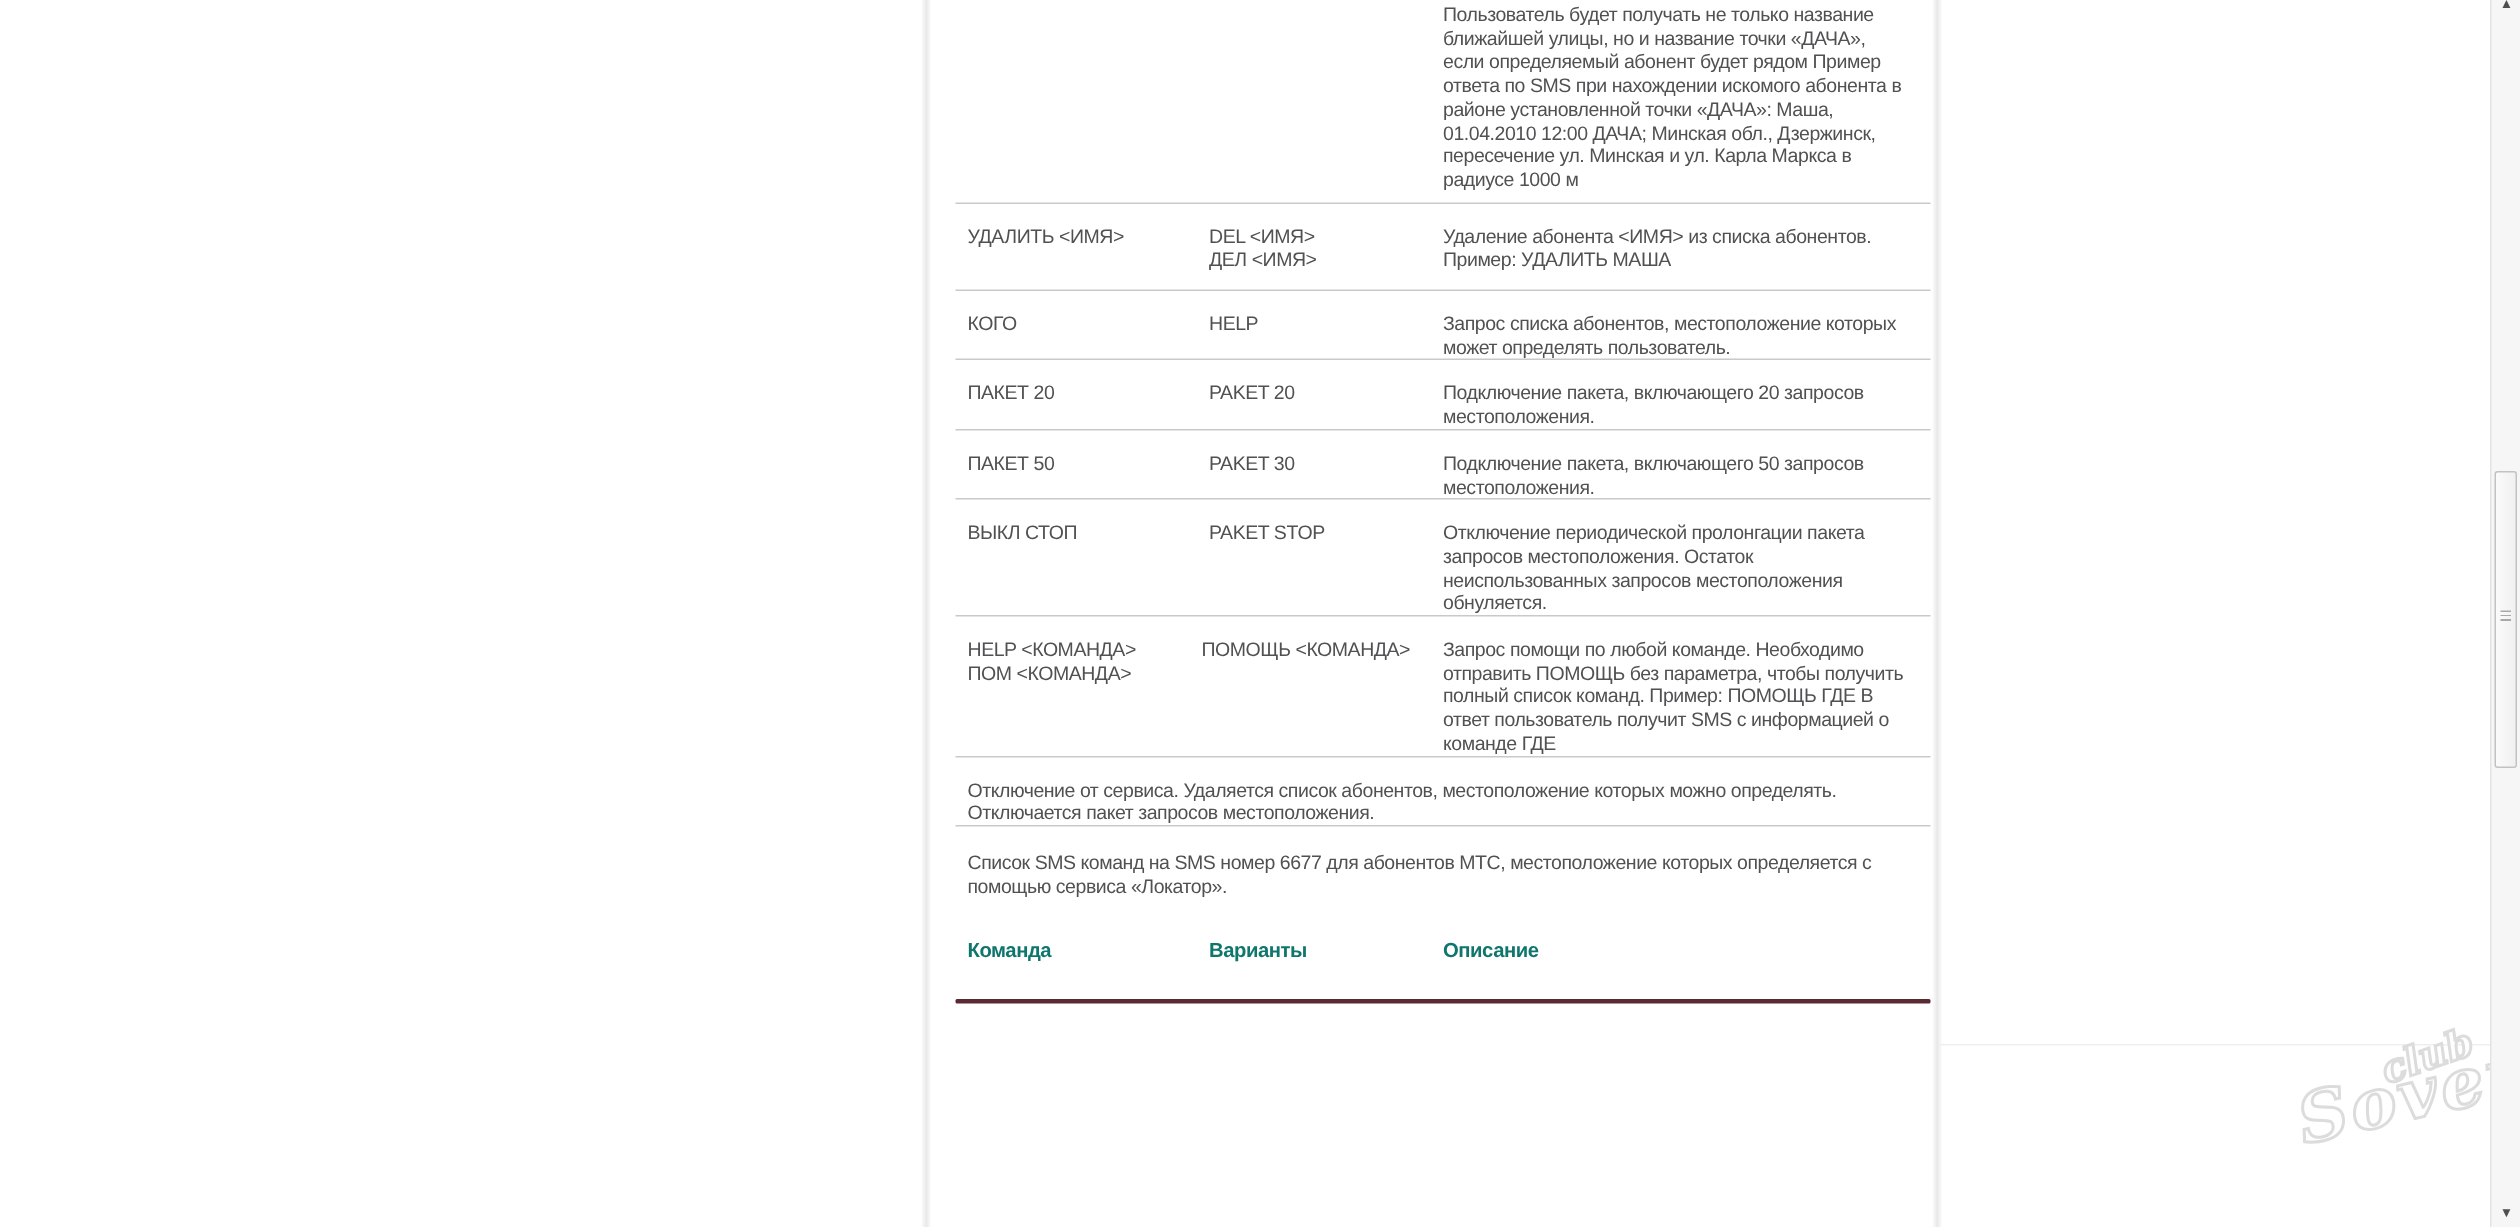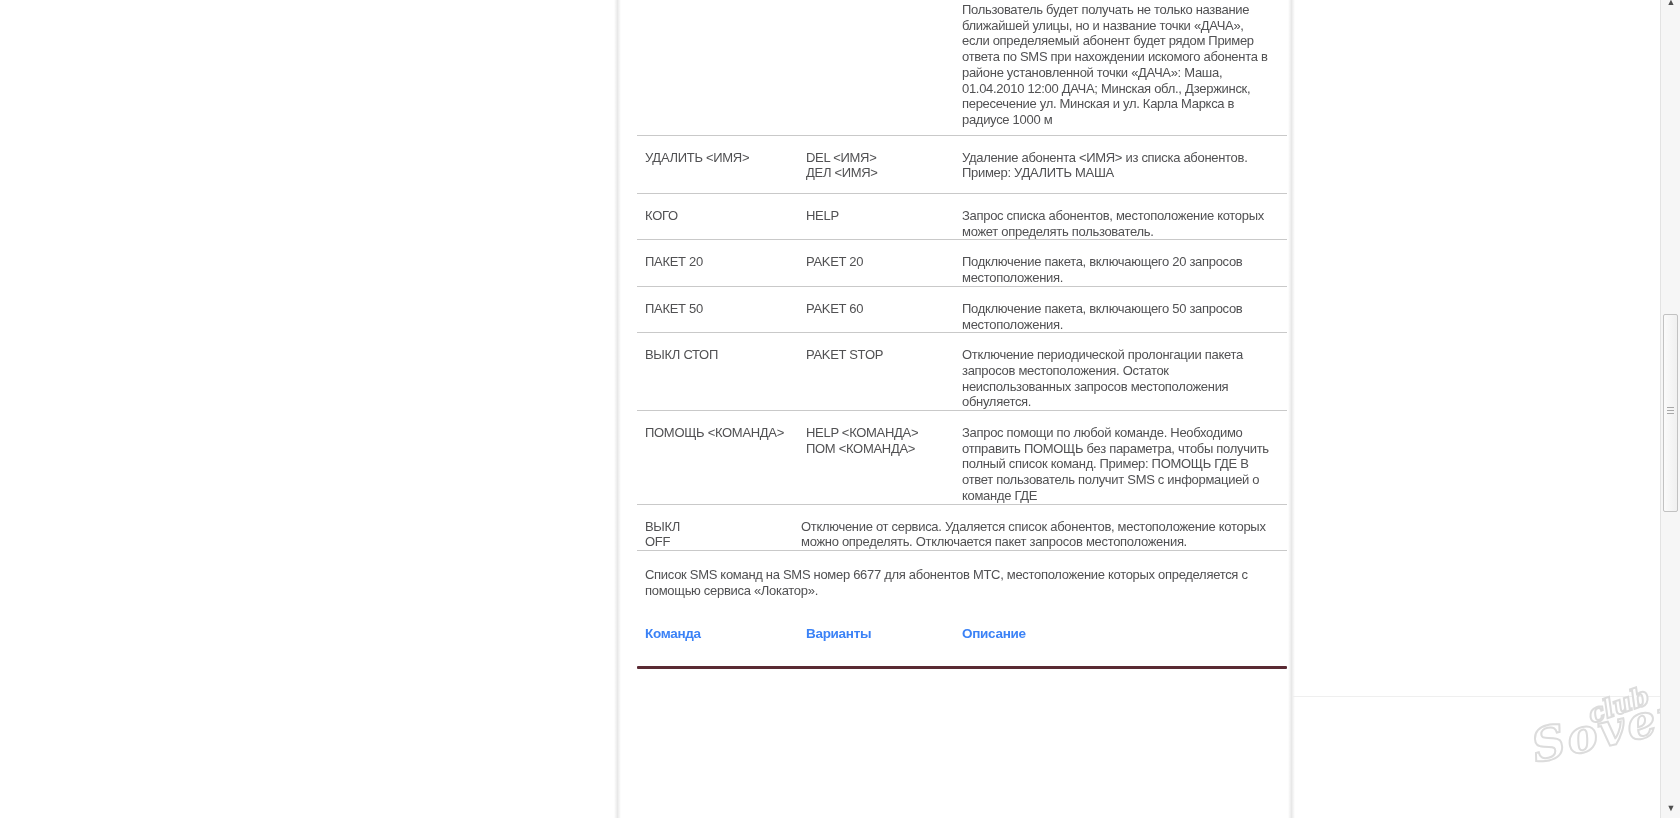--- a/index.html
+++ b/index.html
@@ -19,21 +19,21 @@
   .trow { display:flex; border-bottom:1px solid #c9c9c9; padding-top:14px; padding-bottom:0; }
   .trow.partial { padding-top:2px; padding-bottom:7px; border-bottom:1px solid #c9c9c9; }
   .trow.r-del { padding-bottom:12px; }
   .cell { letter-spacing:-0.3px; }
   .cmd  { width:161px; padding-left:8px; flex:none; }
   .vars { width:156px; padding-left:8px; flex:none; }
   .desc { flex:1; padding-left:8px; padding-right:13px; }
 
   .para { margin:16px 0 0 8px; padding-right:13px; letter-spacing:-0.3px; }
 
-  .hdr-row { display:flex; margin-top:28px; font-weight:bold; color:#3b82f6; font-size:13.5px; }
+  .hdr-row { display:flex; margin-top:28px; font-weight:bold; color:#0f766e; font-size:13.5px; }
   .red-rule { margin-top:24px; height:3px; background:#5a2a33; border-radius:1px; }
 
   
   .vscroll { position:absolute; right:0; top:0; width:20px; height:818px;
     background:#f6f6f6; border-left:1px solid #e3e3e3; }
   .vscroll .arrow { position:absolute; left:0; width:20px; text-align:center;
     font-size:9px; color:#4f4f4f; line-height:10px; }
   .arrow-up { top:-3px; }
   .arrow-down { top:803px; }
   .vthumb { position:absolute; left:2px; top:314px; width:15px; height:198px;
@@ -82,44 +82,40 @@
       <div class="trow ">
         <div class="cell cmd">ПАКЕТ 20</div>
         <div class="cell vars">
           <div>PAKET 20</div>
         </div>
         <div class="cell desc">Подключение пакета, включающего 20 запросов местоположения.</div>
       </div>
       <div class="trow ">
         <div class="cell cmd">ПАКЕТ 50</div>
         <div class="cell vars">
-          <div>PAKET 60</div>
+          <div>PAKET 30</div>
         </div>
         <div class="cell desc">Подключение пакета, включающего 50 запросов местоположения.</div>
       </div>
       <div class="trow ">
         <div class="cell cmd">ВЫКЛ СТОП</div>
         <div class="cell vars">
           <div>PAKET STOP</div>
         </div>
         <div class="cell desc">Отключение периодической пролонгации пакета запросов местоположения. Остаток неиспользованных запросов местоположения обнуляется.</div>
       </div>
       <div class="trow ">
-        <div class="cell cmd">ПОМОЩЬ &lt;КОМАНДА&gt;</div>
         <div class="cell vars">
           <div>HELP &lt;КОМАНДА&gt;</div>
           <div>ПОМ &lt;КОМАНДА&gt;</div>
         </div>
+        <div class="cell cmd">ПОМОЩЬ &lt;КОМАНДА&gt;</div>
         <div class="cell desc">Запрос помощи по любой команде. Необходимо отправить ПОМОЩЬ без параметра, чтобы получить полный список команд. Пример: ПОМОЩЬ ГДЕ В ответ пользователь получит SMS с информацией о команде ГДЕ</div>
       </div>
       <div class="trow ">
-        <div class="cell vars">
-          <div>ВЫКЛ</div>
-          <div>OFF</div>
-        </div>
         <div class="cell desc">Отключение от сервиса. Удаляется список абонентов, местоположение которых можно определять. Отключается пакет запросов местоположения.</div>
       </div>
     </div>
 
   <p class="para">Список SMS команд на SMS номер 6677 для абонентов МТС, местоположение которых определяется с помощью сервиса «Локатор».</p>
 
   <div class="hdr-row">
     <div class="cell cmd">Команда</div>
     <div class="cell vars">Варианты</div>
     <div class="cell desc">Описание</div>

